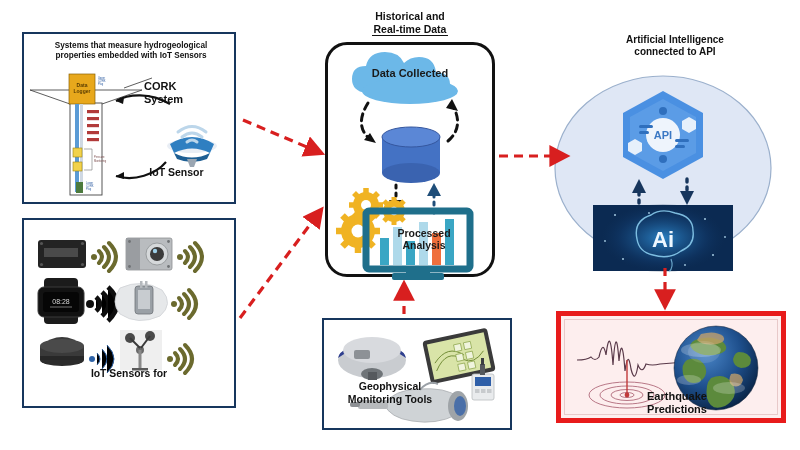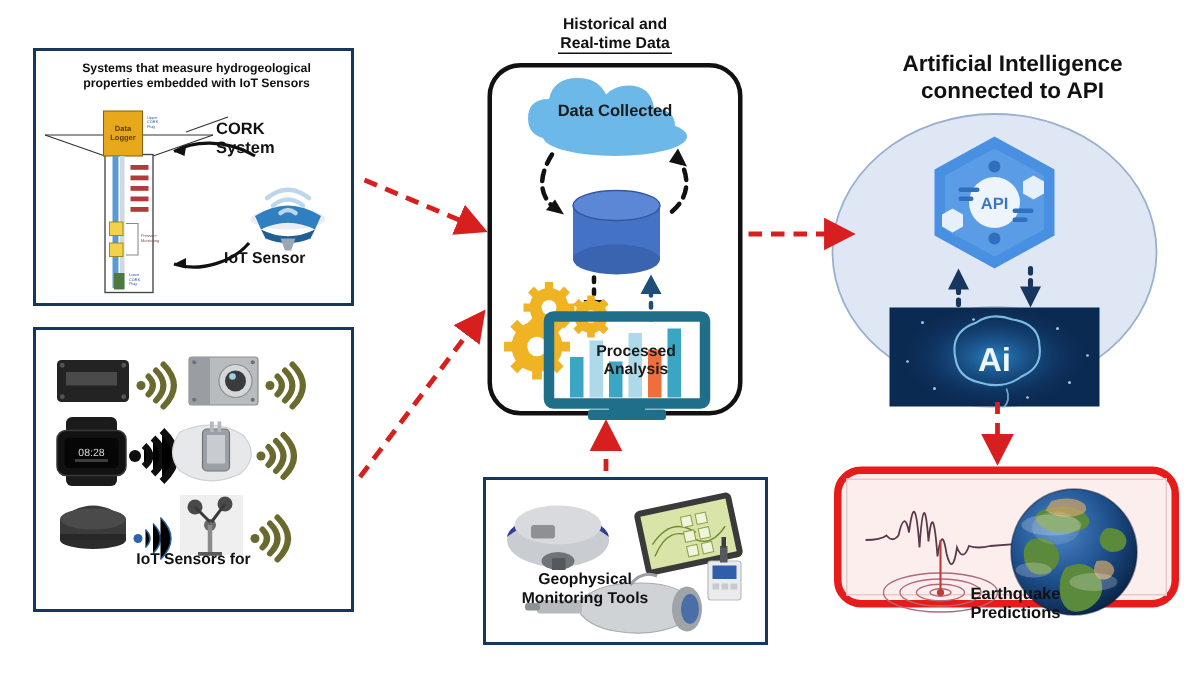--- a/index.html
+++ b/index.html
@@ -285,21 +285,21 @@
         <rect x="91" y="177" width="9" height="43" fill="#aed9ea"></rect>
         <rect x="104" y="188" width="9" height="32" fill="#ef6f3c"></rect>
         <rect x="117" y="174" width="9" height="46" fill="#3aa6c4"></rect>
       </g>
       <text x="96" y="192" font-family="Liberation Sans, sans-serif" font-size="10.5" font-weight="bold" fill="#1a1a1a" text-anchor="middle">Processed</text>
       <text x="96" y="204" font-family="Liberation Sans, sans-serif" font-size="10.5" font-weight="bold" fill="#1a1a1a" text-anchor="middle">Analysis</text>
     </g>
   </svg>
 </div>
 
-<div class="hdr" style="left:580px;top:34px;width:190px;font-size:15px;">
+<div class="hdr" style="left:580px;top:34px;width:190px;font-size:10px;">
   <div>Artificial Intelligence</div>
   <div>connected to API</div>
 </div>
 
 <svg width="220" height="190" viewBox="0 0 220 190" style="position:absolute;left:553px;top:73px;">
   <ellipse cx="110" cy="95" rx="108" ry="92" fill="#dfe7f5" stroke="#9bb0cc" stroke-width="1.2"></ellipse>
 
   <g>
     <polygon points="110,18 150,40 150,84 110,106 70,84 70,40" fill="#4a90e2"></polygon>
     <polygon points="110,26 143,44 143,80 110,98 77,80 77,44" fill="#6aa6ea" opacity="0.55"></polygon>
@@ -408,21 +408,21 @@
       <path d="M96 70 q8 -10 18 -6" fill="none" stroke="#9aa0a6" stroke-width="2"></path>
     </g>
   </svg>
 
   <div class="cap" style="left:4px;top:60px;width:124px;font-size:10.5px;">
     <div>Geophysical</div>
     <div>Monitoring Tools</div>
   </div>
 </div>
 
-<div class="panel pnl-red" style="left:556px;top:311px;width:230px;height:94px;border-radius:18px;">
+<div class="panel pnl-red" style="left:556px;top:311px;width:230px;height:112px;">
   <div style="position:absolute;inset:3px;border:1px solid #e8c9c9;background:#fdeeee;"></div>
 
   <svg width="222" height="115" viewBox="0 0 222 115" style="position:absolute;left:0;top:0;">
 
     <g fill="none" stroke="#5a3a4a" stroke-width="1.2">
       <path d="M16 44 q10 0 14 -3 q4 5 8 0 q4 -18 7 -2 q4 -32 7 10
                q3 -44 6 -4 q3 -30 6 10 q3 -22 6 -2 q4 16 7 -4 q4 10 8 -1
                q6 2 14 0 L150 44"></path>
     </g>
 

